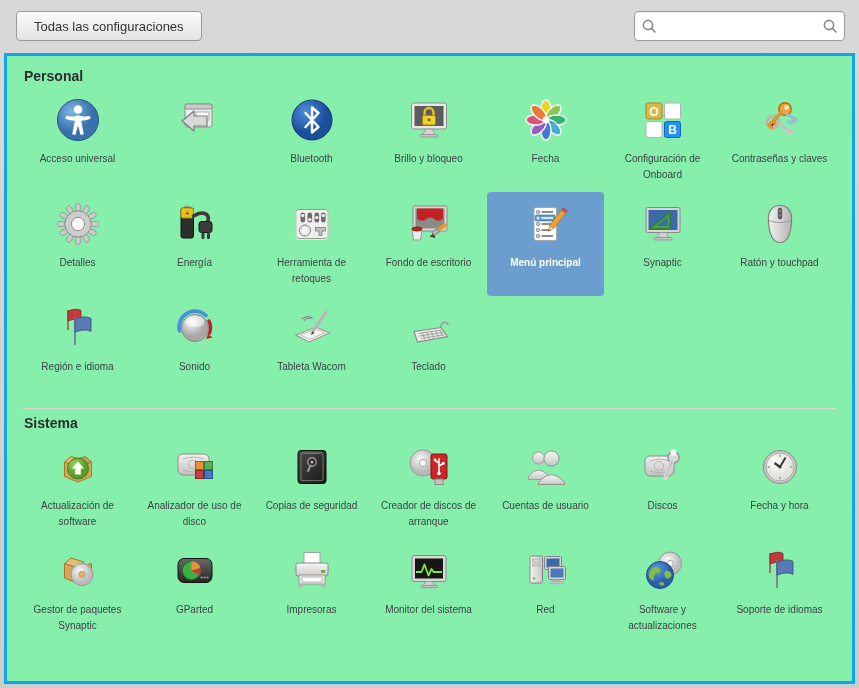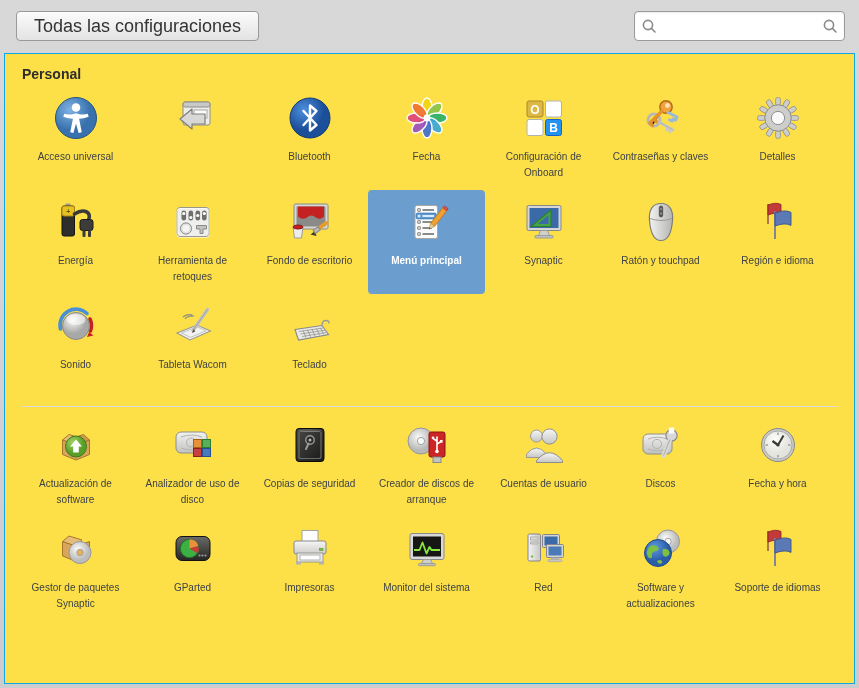--- a/index.html
+++ b/index.html
@@ -8,40 +8,40 @@
     background:linear-gradient(#d8d8d8,#cccccc);
     font-family:"Liberation Sans",sans-serif;
     -webkit-font-smoothing:antialiased;
   }
   
   .topbar{position:absolute;left:0;top:0;width:859px;height:53px;}
   .btn-all{
     position:absolute;left:16px;top:11px;height:30px;padding:0 17px;
     background:linear-gradient(#fbfbfb,#e3e3e3);
     border:1px solid #999;border-radius:4px;
-    font-family:"Liberation Sans",sans-serif;font-size:18px;color:#333;
+    font-family:"Liberation Sans",sans-serif;font-size:13px;color:#333;
     box-shadow:0 1px 1px rgba(255,255,255,.6) inset;
     cursor:pointer;
     text-align:center;
   }
   .search-wrap{
     position:absolute;right:14px;top:11px;width:211px;height:30px;
     background:#fff;border:1px solid #9a9a9a;border-radius:4px;
     box-sizing:border-box;display:flex;align-items:center;
     box-shadow:0 1px 2px rgba(0,0,0,.08) inset;
   }
   .search-wrap svg{flex:0 0 auto;}
   .search-input{
     flex:1;border:none;outline:none;background:transparent;height:24px;
     font-family:"Liberation Sans",sans-serif;font-size:13px;color:#333;min-width:0;
   }
   
   .shell{
     position:absolute;left:4px;right:4px;top:53px;bottom:4px;
-    background:#fde047;border:1px solid #0ea5e9;box-sizing:border-box;
+    background:#86efac;border:3px solid #0ea5e9;box-sizing:border-box;
     padding:8px 12px 0 12px;overflow:hidden;
   }
   .section-title{
     font-size:14px;font-weight:bold;color:#2d2d2d;margin:4px 0 4px 5px;
   }
   .separator{border-top:1px solid #dcdcdc;margin:8px 4px 6px 4px;}
   .tiles{
     display:grid;grid-template-columns:repeat(7,117px);
     justify-content:start;align-items:start;
   }
@@ -110,20 +110,32 @@
                   <stop offset="1" stop-color="#1c4f9a"></stop>
                 </radialGradient>
               </defs>
    <circle cx="24" cy="24" r="20" fill="url(#bt)" stroke="#153c76"></circle>
    <path d="M17.5 17 L30.5 31 L24 36.5 L24 11.5 L30.5 17 L17.5 31" fill="none" stroke="#fff" stroke-width="2.4" stroke-linejoin="round" stroke-linecap="round"></path>
             </svg></div>
           <div class="tlabel">Bluetooth</div>
         </div>
         <div class="tile">
           <div class="ticon"><svg width="48" height="48" viewBox="0 0 48 48">
+              <rect x="6.5" y="7" width="35" height="26" rx="2" fill="#e8e8e6" stroke="#8e8e8c"></rect>
+   <rect x="9.5" y="10" width="29" height="20" fill="#5c5c5a"></rect>
+   <path d="M19.5 20 v-3.5 a4.5 4.5 0 0 1 9 0 V20" fill="none" stroke="#e8c41e" stroke-width="2.4"></path>
+   <rect x="17.5" y="19.5" width="13" height="9.5" rx="1.5" fill="#f2cf2a" stroke="#a8871a"></rect>
+   <circle cx="24" cy="23.8" r="1.5" fill="#7a6210"></circle>
+   <path d="M20.5 33 h7 l2.5 5.5 h-12 z" fill="#d4d4d2" stroke="#9a9a98"></path>
+   <rect x="15" y="38.5" width="18" height="2.5" rx="1" fill="#c4c4c2" stroke="#9a9a98"></rect>
+            </svg></div>
+          <div class="tlabel">Brillo y bloqueo</div>
+        </div>
+        <div class="tile">
+          <div class="ticon"><svg width="48" height="48" viewBox="0 0 48 48">
               <ellipse cx="24" cy="13.5" rx="5" ry="9.5" transform="rotate(0 24 24)" fill="#f2d411" fill-opacity="0.92" stroke="#fff" stroke-width="1.4"></ellipse>
               <ellipse cx="24" cy="13.5" rx="5" ry="9.5" transform="rotate(45 24 24)" fill="#8bc34a" fill-opacity="0.92" stroke="#fff" stroke-width="1.4"></ellipse>
               <ellipse cx="24" cy="13.5" rx="5" ry="9.5" transform="rotate(90 24 24)" fill="#2baf6a" fill-opacity="0.92" stroke="#fff" stroke-width="1.4"></ellipse>
               <ellipse cx="24" cy="13.5" rx="5" ry="9.5" transform="rotate(135 24 24)" fill="#39a7d9" fill-opacity="0.92" stroke="#fff" stroke-width="1.4"></ellipse>
               <ellipse cx="24" cy="13.5" rx="5" ry="9.5" transform="rotate(180 24 24)" fill="#3f6fd0" fill-opacity="0.92" stroke="#fff" stroke-width="1.4"></ellipse>
               <ellipse cx="24" cy="13.5" rx="5" ry="9.5" transform="rotate(225 24 24)" fill="#9c4fc0" fill-opacity="0.92" stroke="#fff" stroke-width="1.4"></ellipse>
               <ellipse cx="24" cy="13.5" rx="5" ry="9.5" transform="rotate(270 24 24)" fill="#e0447a" fill-opacity="0.92" stroke="#fff" stroke-width="1.4"></ellipse>
               <ellipse cx="24" cy="13.5" rx="5" ry="9.5" transform="rotate(315 24 24)" fill="#f07030" fill-opacity="0.92" stroke="#fff" stroke-width="1.4"></ellipse>
               <circle cx="24" cy="24" r="3.4" fill="#fff"></circle>
             </svg></div>
@@ -323,20 +335,21 @@
                 <path d="M26 27.2 l3 6.8"></path>
                 <path d="M30.5 26.5 l3 6.6"></path>
                 <path d="M34.5 25.9 l3.2 6.4"></path>
    </g>
    <path d="M36 23.5 q0 -5 4 -5 q3.5 0 3 3" fill="none" stroke="#9a9a98" stroke-width="1.4"></path>
             </svg></div>
           <div class="tlabel">Teclado</div>
         </div>
       </div>
       <div class="separator"></div>
+      <div class="section-title">Sistema</div>
       <div class="tiles">
         <div class="tile">
           <div class="ticon"><svg width="48" height="48" viewBox="0 0 48 48">
               <path d="M10.5 19 L24 23.5 L37.5 19 L37.5 33.5 L24 39 L10.5 33.5 z" fill="#d9a55a" stroke="#a8762a"></path>
    <path d="M10.5 19 L17 13.5 L30 17.5 L24 23.5 z" fill="#e6bd78" stroke="#a8762a"></path>
    <path d="M37.5 19 L31.5 13.5 L24 16 L24 23.5 z" fill="#cf9a4e" stroke="#a8762a"></path>
    <defs>
                 <radialGradient id="gu" cx="35%" cy="30%">
                   <stop offset="0" stop-color="#9ed45e"></stop>
                   <stop offset="1" stop-color="#5a9e2a"></stop>

